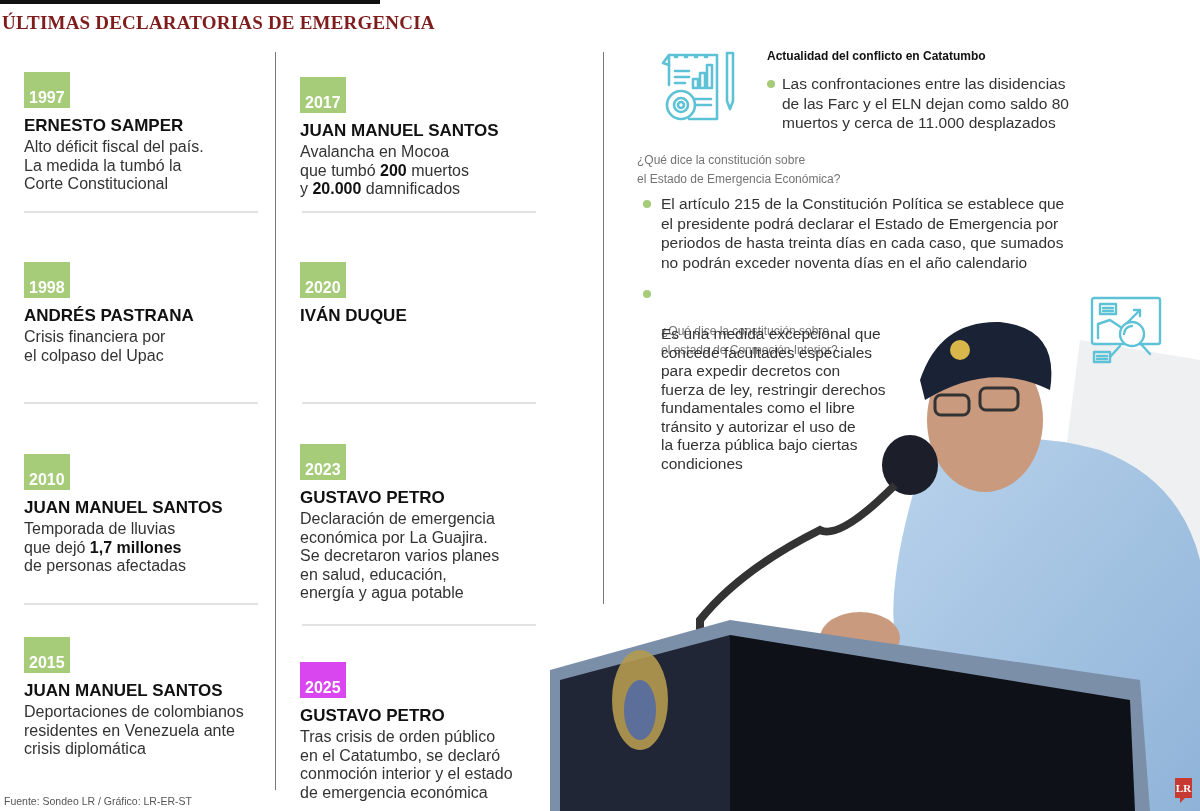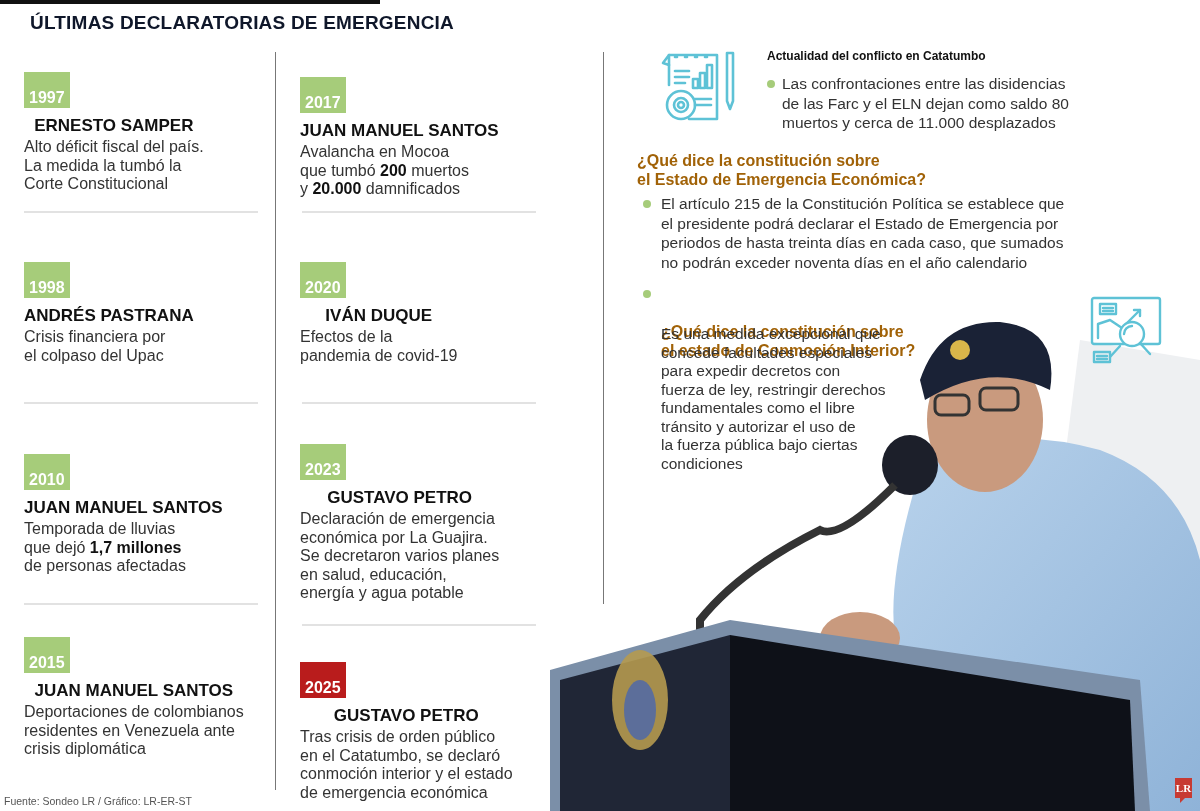--- a/index.html
+++ b/index.html
@@ -1,41 +1,41 @@
 <!DOCTYPE html>
 <html><head>
   <meta charset="utf-8">
   <style>
     * { box-sizing: border-box; margin: 0; padding: 0; }
     html, body { width: 1200px; height: 811px; background: #ffffff; overflow: hidden; }
     body { position: relative; font-family: "Liberation Sans", sans-serif; color: #222; }
 
     .topbar { position: absolute; left: 0; top: 0; width: 380px; height: 4px; background: #111; }
-    .main-title { position: absolute; left: 2px; top: 12px; font-size: 19px; font-weight: bold; color: #0f172a; letter-spacing: 0.2px; font-family: Liberation Sans, sans-serif; margin-left: 28px; }
+    .main-title { position: absolute; left: 2px; top: 12px; font-size: 19px; font-weight: bold; color: #7f1d1d; letter-spacing: 0.2px; font-family: Liberation Serif, serif; }
 
     .vline { position: absolute; width: 1px; background: #777; }
     .hline { position: absolute; height: 2px; background: #e2e2e2; }
 
     .entry { position: absolute; }
     .year { display: inline-block; color: #fff; font-weight: bold; font-size: 16px; padding: 16px 5px 1px 5px; line-height: 19px; }
     .year.green { background: #a6cc7a; }
-    .year.blue { background: #b91c1c; }
-    .name { font-size: 17px; font-weight: bold; color: #111; margin-top: 8px; line-height: 20px; text-align: center; }
+    .year.blue { background: #d946ef; }
+    .name { font-size: 17px; font-weight: bold; color: #111; margin-top: 8px; line-height: 20px; }
     .desc { font-size: 16px; color: #333; line-height: 18.5px; margin-top: 2px; white-space: pre-line; font-weight: 300; }
     .desc b { font-weight: bold; color: #111; }
 
     .source { position: absolute; left: 4px; top: 795px; font-size: 10.5px; color: #555; }
 
     
     .icon-doc { position: absolute; left: 655px; top: 45px; width: 90px; height: 90px; }
     .catatumbo-title { position: absolute; left: 767px; top: 49px; font-size: 12px; font-weight: bold; color: #111; }
     .bullet-block { position: absolute; }
     .bullet-dot { position: absolute; width: 8px; height: 8px; border-radius: 50%; background: #a6cc7a; }
     .bullet-text { font-size: 15.5px; color: #333; line-height: 19.5px; white-space: pre-line; }
-    .q-title { position: absolute; font-size: 16px; font-weight: bold; color: #a16207; line-height: 19px; white-space: pre-line; }
+    .q-title { position: absolute; font-size: 12px; font-weight: normal; color: #737373; line-height: 19px; white-space: pre-line; }
 
     .icon-analytics { position: absolute; left: 1088px; top: 294px; width: 76px; height: 76px; }
 
     
     .photo { position: absolute; left: 540px; top: 300px; width: 660px; height: 511px; overflow: hidden; }
     .lr-logo { position: absolute; left: 1175px; top: 778px; width: 17px; height: 20px; background: #c73a32; color: #fff; font-family: "Liberation Serif", serif; font-weight: bold; font-size: 11px; text-align: center; line-height: 20px; }
     .lr-logo::after { content: ""; position: absolute; left: 5px; bottom: -5px; border-left: 5px solid #c73a32; border-bottom: 5px solid transparent; }
   </style>
 </head>
 <body>
@@ -90,22 +90,20 @@
   <div class="desc" style="white-space:normal;">
     <div>Avalancha en Mocoa</div>
     <div><span>que tumbó </span><b>200</b><span> muertos</span></div>
     <div><span>y </span><b>20.000</b><span> damnificados</span></div>
   </div>
 </div>
 
 <div class="entry" style="left:300px; top:262px;">
   <span class="year green">2020</span>
   <div class="name">IVÁN DUQUE</div>
-  <div class="desc">Efectos de la
-pandemia de covid-19</div>
 </div>
 
 <div class="entry" style="left:300px; top:444px;">
   <span class="year green">2023</span>
   <div class="name">GUSTAVO PETRO</div>
   <div class="desc">Declaración de emergencia
 económica por La Guajira.
 Se decretaron varios planes
 en salud, educación,
 energía y agua potable</div>

